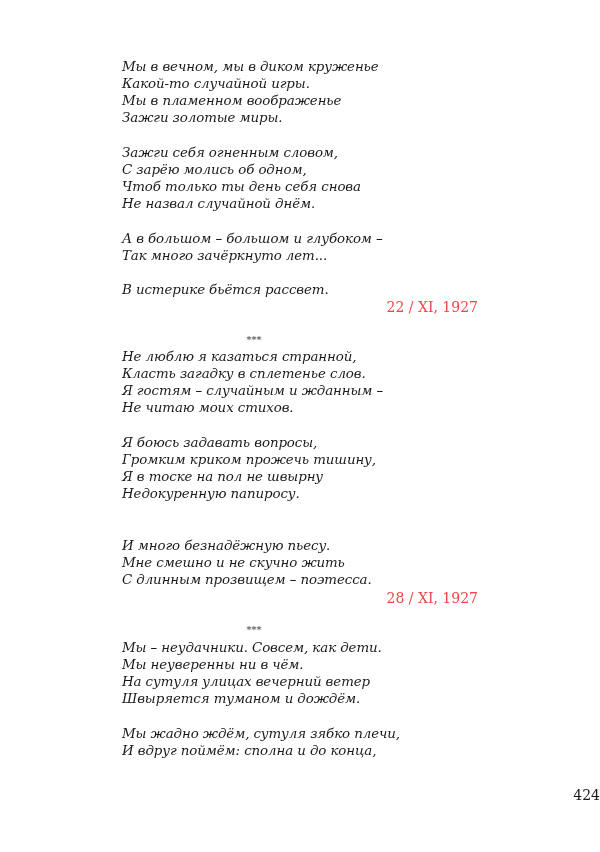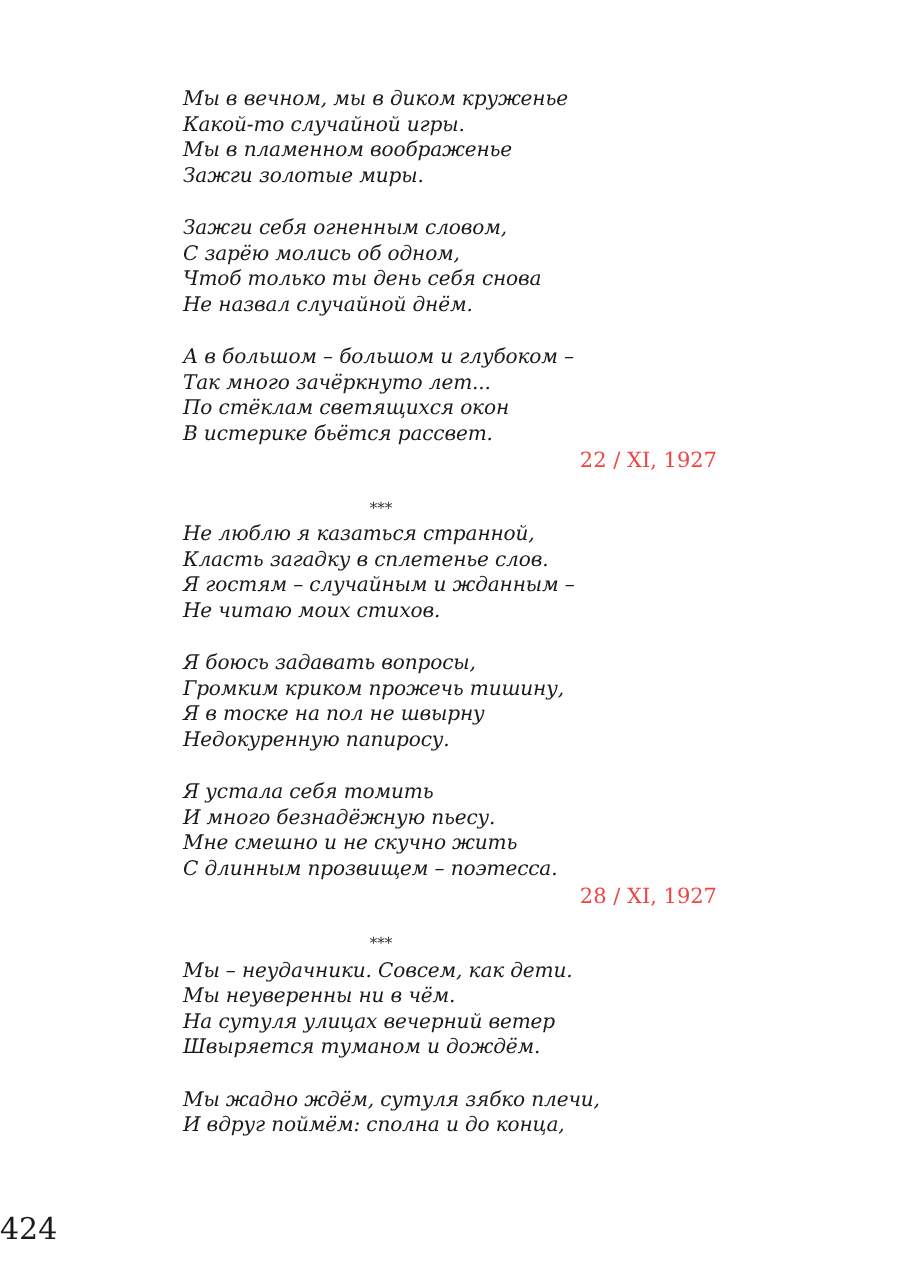--- a/index.html
+++ b/index.html
@@ -15,57 +15,55 @@
     position: absolute; right: 122px;
     font-family: "DejaVu Serif", serif; font-size: 14px; color: #ef4444;
     white-space: nowrap; line-height: 17px;
   }
   .stars {
     position: absolute; left: 244px; width: 20px; text-align: center;
     font-family: "DejaVu Serif", serif; font-size: 10px; color: #333;
     line-height: 12px;
   }
   .pagenum {
-    position: absolute; left: 0; width: 600px; text-align: left;
-    font-family: "DejaVu Serif", serif; font-size: 20px; color: #1a1a1a; margin-top: 20px;
+    position: absolute; left: 0; width: 600px; text-align: right;
+    font-family: "DejaVu Serif", serif; font-size: 14px; color: #1a1a1a;
   }
 </style>
 </head>
 <body>
 
 <div class="page">
 
   <div class="line" style="top:58px">Мы в вечном, мы в диком круженье</div>
   <div class="line" style="top:75px">Какой-то случайной игры.</div>
   <div class="line" style="top:92px">Мы в пламенном воображенье</div>
   <div class="line" style="top:109px">Зажги золотые миры.</div>
 
   <div class="line" style="top:144px">Зажги себя огненным словом,</div>
   <div class="line" style="top:161px">С зарёю молись об одном,</div>
   <div class="line" style="top:178px">Чтоб только ты день себя снова</div>
   <div class="line" style="top:195px">Не назвал случайной днём.</div>
 
   <div class="line" style="top:230px">А в большом – большом и глубоком –</div>
   <div class="line" style="top:247px">Так много зачёркнуто лет...</div>
-  <div class="line" style="top:264px">По стёклам светящихся окон</div>
   <div class="line" style="top:281px">В истерике бьётся рассвет.</div>
   <div class="date" style="top:299px">22 / XI, 1927</div>
 
   <div class="stars" style="top:334px">***</div>
   <div class="line" style="top:348px">Не люблю я казаться странной,</div>
   <div class="line" style="top:365px">Класть загадку в сплетенье слов.</div>
   <div class="line" style="top:382px">Я гостям – случайным и жданным –</div>
   <div class="line" style="top:399px">Не читаю моих стихов.</div>
 
   <div class="line" style="top:434px">Я боюсь задавать вопросы,</div>
   <div class="line" style="top:451px">Громким криком прожечь тишину,</div>
   <div class="line" style="top:468px">Я в тоске на пол не швырну</div>
   <div class="line" style="top:485px">Недокуренную папиросу.</div>
 
-  <div class="line" style="top:520px">Я устала себя томить</div>
   <div class="line" style="top:537px">И много безнадёжную пьесу.</div>
   <div class="line" style="top:554px">Мне смешно и не скучно жить</div>
   <div class="line" style="top:571px">С длинным прозвищем – поэтесса.</div>
   <div class="date" style="top:590px">28 / XI, 1927</div>
 
   <div class="stars" style="top:624px">***</div>
   <div class="line" style="top:639px">Мы – неудачники. Совсем, как дети.</div>
   <div class="line" style="top:656px">Мы неуверенны ни в чём.</div>
   <div class="line" style="top:673px">На сутуля улицах вечерний ветер</div>
   <div class="line" style="top:690px">Швыряется туманом и дождём.</div>

